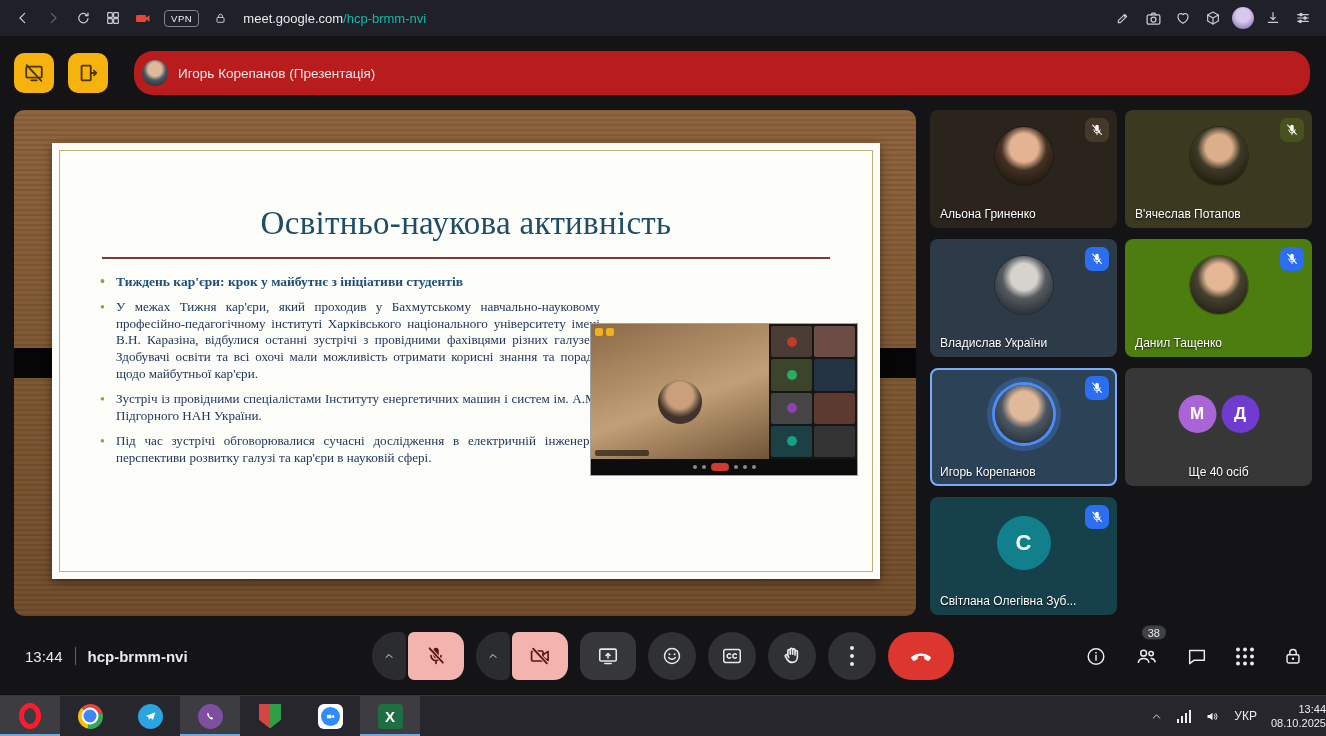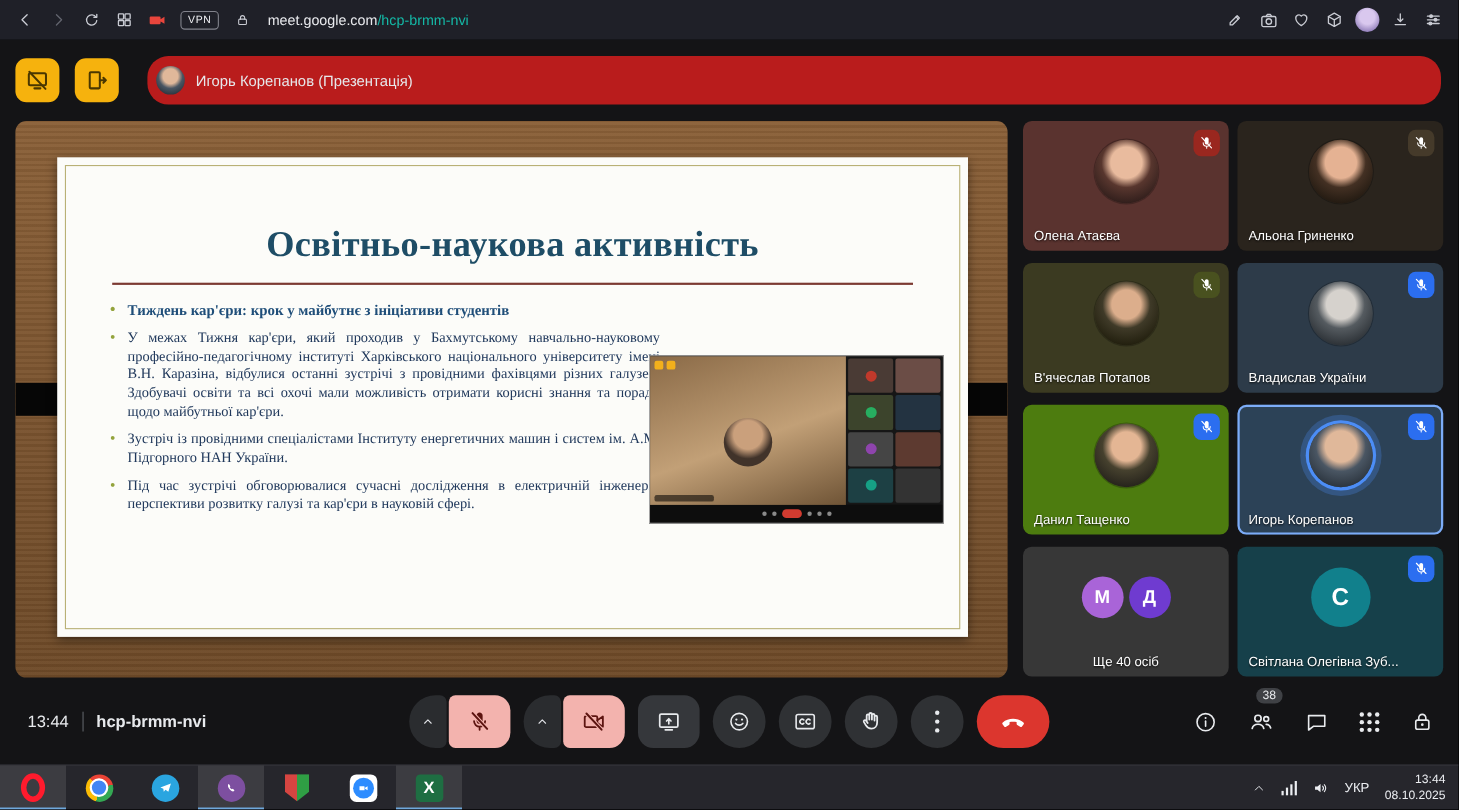--- a/index.html
+++ b/index.html
@@ -27,21 +27,21 @@
 .presenter-pill .ptxt{font-size:13.5px;color:#e6e7ea}
 
 
 .stage{position:absolute;left:14px;top:74px;width:902px;height:506px;border-radius:10px;overflow:hidden;
  background:linear-gradient(180deg,#8a6038 0%,#7c5530 45%,#6e4a28 100%)}
 .grain{position:absolute;inset:0;background:repeating-linear-gradient(0deg,rgba(0,0,0,.05) 0 2px,rgba(255,255,255,.03) 2px 5px)}
 .blackbar{position:absolute;top:238px;height:30px;background:#060606;z-index:1}
 .blackbar.l{left:0;width:50px}.blackbar.r{right:0;width:64px}
 .pageEl{position:absolute;left:38px;top:33px;width:828px;height:436px;background:#fcfcf9;box-shadow:0 3px 9px rgba(0,0,0,.45);z-index:2}
 .page-border{position:absolute;inset:7px;border:1px solid #b9b176;pointer-events:none}
-.slide-title{margin-top:62px;text-align:center;font-family:"Liberation Serif",serif;font-weight:bold;font-size:33px;color:#1e4d66;letter-spacing:.3px}
+.slide-title{margin-top:62px;text-align:center;font-family:"Liberation Serif",serif;font-weight:normal;font-size:33px;color:#1e4d66;letter-spacing:.3px}
 .title-rule{width:88%;margin:15px auto 0;border-top:2px solid #7c3a32}
 .slide-list{margin:15px 0 0;padding:0 0 0 64px;width:548px;list-style:none}
 .slide-list li{position:relative;font-family:"Liberation Serif",serif;margin-bottom:9px}
 .slide-list li::before{content:"•";position:absolute;left:-16px;top:0;color:#93a33c;font-size:14px}
 .slide-list li.lead{font-weight:bold;font-size:13.5px;color:#1f4e79}
 .slide-list li.body{font-size:13.1px;color:#21395c;text-align:justify;line-height:1.27}
 
 
 .mini{position:absolute;left:538px;top:180px;width:268px;height:153px;border:1px solid #a3a3a3;background:#111;display:flex;flex-direction:column}
 .ms-top{flex:1;display:flex}
@@ -102,21 +102,21 @@
 .tslot.active{background:rgba(255,255,255,.10);box-shadow:inset 0 -2px 0 #6fa8dc}
 .opera-o{width:22px;height:26px;border:5px solid #ff1b2d;border-radius:50%}
 .chrome{width:25px;height:25px;border-radius:50%;background:conic-gradient(from -45deg,#ea4335 0 120deg,#34a853 0 240deg,#fbbc05 0 360deg);position:relative}
 .chrome::after{content:"";position:absolute;left:50%;top:50%;transform:translate(-50%,-50%);width:13px;height:13px;border-radius:50%;background:#4285f4;border:2.5px solid #fff}
 .tg{width:25px;height:25px;border-radius:50%;background:#2aa5e0;display:flex;align-items:center;justify-content:center}
 .viber{width:25px;height:25px;border-radius:50%;background:#7d4fa0;display:flex;align-items:center;justify-content:center}
 .shieldic{width:22px;height:25px;background:linear-gradient(90deg,#d64541 0 50%,#2f9e44 50% 100%);clip-path:polygon(0 0,100% 0,100% 65%,50% 100%,0 65%)}
 .zoomic{width:25px;height:25px;border-radius:6px;background:#fff;display:flex;align-items:center;justify-content:center}
 .zoomin{width:19px;height:19px;border-radius:50%;background:#2d8cff;display:flex;align-items:center;justify-content:center}
 .excel{width:25px;height:25px;border-radius:4px;background:#1e6e42;color:#fff;font-weight:bold;font-size:15px;display:flex;align-items:center;justify-content:center}
-.tray{margin-left:auto;display:flex;align-items:center;gap:14px;padding-right:12px;color:#eceef2}
+.tray{margin-left:auto;display:flex;align-items:center;gap:14px;color:#eceef2}
 .tray svg{stroke:#eceef2;fill:none;stroke-width:1.6;stroke-linecap:round;stroke-linejoin:round}
 .lang{font-size:12px}
 .clock{font-size:11px;text-align:right;line-height:1.3}
 .bars{display:flex;align-items:flex-end;gap:1.5px}
 .bars i{width:2.5px;background:#eceef2;display:block}
 </style>
 </head>
 <body>
 
 <div class="screen">
@@ -275,31 +275,20 @@
               <span class="msd"></span>
               <span class="msd"></span>
               <span class="msd"></span>
           </div>
         </div>
       </div>
     </div>
 
     <div class="people">
 
-      <div class="tile" style="background: rgb(90, 51, 47);">
-        <div class="pav av1"></div>
-        <div class="badge" style="background: rgb(154, 39, 31);">
-            <svg width="14" height="14" viewBox="0 0 24 24">
-              <path fill="currentColor" d="M12 14.5c1.66 0 3-1.34 3-3V6c0-1.66-1.34-3-3-3S9 4.34 9 6v5.5c0 1.66 1.34 3 3 3z"></path>
-              <path fill="none" stroke="currentColor" stroke-width="1.6" stroke-linecap="round" d="M6.5 11.5a5.5 5.5 0 0 0 11 0M12 17v3"></path>
-              <path stroke="currentColor" stroke-width="1.8" stroke-linecap="round" d="M4.5 3.5l15 16"></path>
-            </svg>
-          </div>
-        <div class="tname">Олена Атаєва</div>
-      </div>
 
       <div class="tile" style="background: rgb(42, 36, 29);">
         <div class="pav av2"></div>
         <div class="badge" style="background: rgb(69, 58, 42);">
             <svg width="14" height="14" viewBox="0 0 24 24">
               <path fill="currentColor" d="M12 14.5c1.66 0 3-1.34 3-3V6c0-1.66-1.34-3-3-3S9 4.34 9 6v5.5c0 1.66 1.34 3 3 3z"></path>
               <path fill="none" stroke="currentColor" stroke-width="1.6" stroke-linecap="round" d="M6.5 11.5a5.5 5.5 0 0 0 11 0M12 17v3"></path>
               <path stroke="currentColor" stroke-width="1.8" stroke-linecap="round" d="M4.5 3.5l15 16"></path>
             </svg>
           </div>

